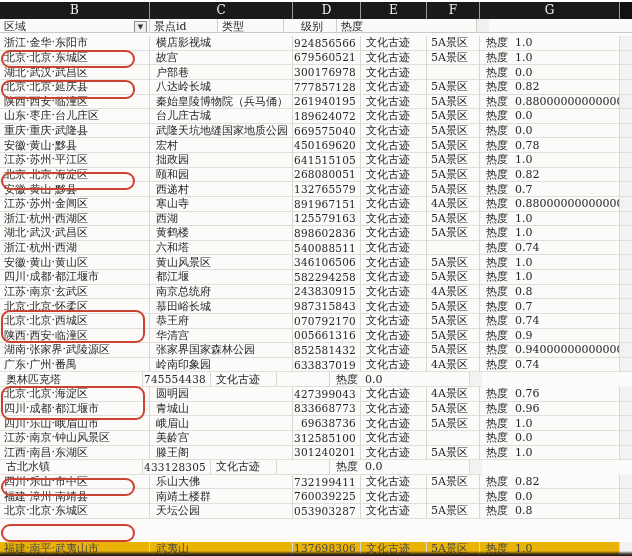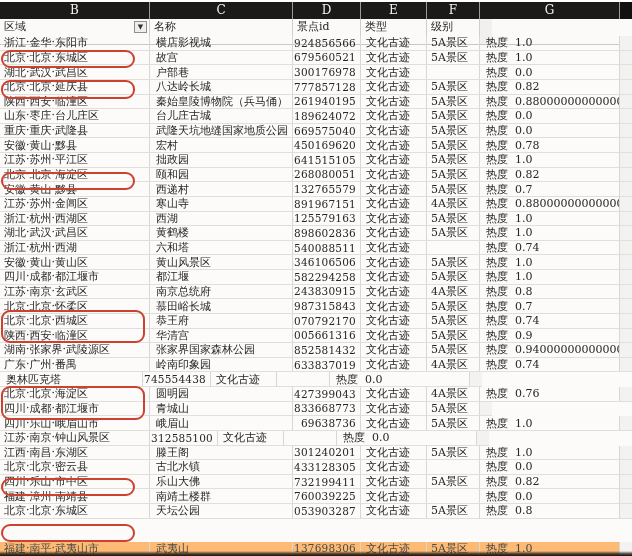--- a/index.html
+++ b/index.html
@@ -16,37 +16,37 @@
   .cell{
     box-sizing:border-box;
     overflow:hidden;
     white-space:nowrap;
     flex:0 0 auto;
   }
   .col-b{width:150px;}
   .col-c{width:143px;}
   .col-d{width:68px;}
   .col-e{width:66px;}
-  .col-f{width:53px;}
+  .col-f{width:53px;text-align:center;}
   .col-g{width:140px;}
   .col-h{width:12px;}
 
   
   .letters-row{height:17px;background:#1b1a18;}
   .letters-row .cell{
     color:#f4f3f1;
     font-size:12px;
     line-height:17px;
     text-align:center;
     border-right:1px solid #9a9a98;
   }
   .letters-row .col-h{border-right:none;background:#12110f;}
 
   
-  .fields-row{height:26px;background:#fbfaf8;border-bottom:1px solid #c9c8c6;}
+  .fields-row{height:14px;background:#fbfaf8;border-bottom:1px solid #c9c8c6;}
   .fields-row .cell{
     position:relative;
     font-size:11px;
     line-height:16px;
     padding-left:4px;
     border-right:1px solid #cfcecb;
   }
   .fields-row .col-h{background:#f1f0ee;border-right:none;}
   .filter-btn{
     position:absolute;right:2px;top:2px;
@@ -71,21 +71,21 @@
     border-right:1px solid #d8d7d4;
     border-bottom:1px solid #e0dfdc;
   }
   .body .col-b{padding-left:4px;}
   .body .col-c{padding-left:6px;}
   .body .col-d{justify-content:flex-end;padding-right:4px;font-size:10.5px;letter-spacing:0.2px;}
   .body .col-e{padding-left:5px;text-align:center;}
   .body .col-f{padding-left:4px;}
   .body .col-g{padding-left:6px;white-space:pre;}
   .body .col-h{background:#f3f2f0;border-right:none;}
-  .row.faded{background:#fdba74;margin-top:23px;}
+  .row.faded{background:#eab308;margin-top:23px;}
   .row.faded .cell{color:#4a4a48;border-bottom-color:#bdbcb9;}
 
   
   .annotation{
     position:absolute;
     left:1px;
     border:2px solid #cc4130;
     border-radius:9px;
     box-sizing:border-box;
     pointer-events:none;
@@ -112,24 +112,24 @@
     <div class="cell col-h"></div>
   </div>
 
   <div class="row fields-row">
     <div class="cell col-b">
       <span>区域</span>
       <span class="filter-btn">
         <span class="arrow">▼</span>
       </span>
     </div>
-    <div class="cell col-c">名称</div>
     <div class="cell col-d">景点id</div>
     <div class="cell col-e">类型</div>
     <div class="cell col-f">级别</div>
+    <div class="cell col-g">热度</div>
     <div class="cell col-h"></div>
   </div>
 
   <div class="body" id="rows">
       <div class="row">
         <div class="cell col-b">浙江·金华·东阳市</div>
         <div class="cell col-c">横店影视城</div>
         <div class="cell col-d">3924856566</div>
         <div class="cell col-e">文化古迹</div>
         <div class="cell col-f">5A景区</div>
@@ -350,50 +350,51 @@
         <div class="cell col-f">4A景区</div>
         <div class="cell col-g">热度  0.76</div>
         <div class="cell col-h"></div>
       </div>
       <div class="row">
         <div class="cell col-b">四川·成都·都江堰市</div>
         <div class="cell col-c">青城山</div>
         <div class="cell col-d">2833668773</div>
         <div class="cell col-e">文化古迹</div>
         <div class="cell col-f">5A景区</div>
+        <div class="cell col-g">热度  0.96</div>
         <div class="cell col-h"></div>
       </div>
       <div class="row">
         <div class="cell col-b">四川·乐山·峨眉山市</div>
         <div class="cell col-c">峨眉山</div>
         <div class="cell col-d">69638736</div>
         <div class="cell col-e">文化古迹</div>
         <div class="cell col-f">5A景区</div>
         <div class="cell col-g">热度  1.0</div>
         <div class="cell col-h"></div>
       </div>
       <div class="row">
         <div class="cell col-b">江苏·南京·钟山风景区</div>
+        <div class="cell col-c">美龄宫</div>
         <div class="cell col-d">312585100</div>
         <div class="cell col-e">文化古迹</div>
         <div class="cell col-f"></div>
         <div class="cell col-g">热度  0.0</div>
         <div class="cell col-h"></div>
       </div>
       <div class="row">
         <div class="cell col-b">江西·南昌·东湖区</div>
         <div class="cell col-c">滕王阁</div>
         <div class="cell col-d">2301240201</div>
         <div class="cell col-e">文化古迹</div>
         <div class="cell col-f">5A景区</div>
         <div class="cell col-g">热度  1.0</div>
         <div class="cell col-h"></div>
       </div>
       <div class="row">
-        <div class="cell col-b">北京·北京·密云县</div>
         <div class="cell col-c">古北水镇</div>
         <div class="cell col-d">1433128305</div>
         <div class="cell col-e">文化古迹</div>
         <div class="cell col-f"></div>
         <div class="cell col-g">热度  0.0</div>
         <div class="cell col-h"></div>
       </div>
       <div class="row">
         <div class="cell col-b">四川·乐山·市中区</div>
         <div class="cell col-c">乐山大佛</div>

